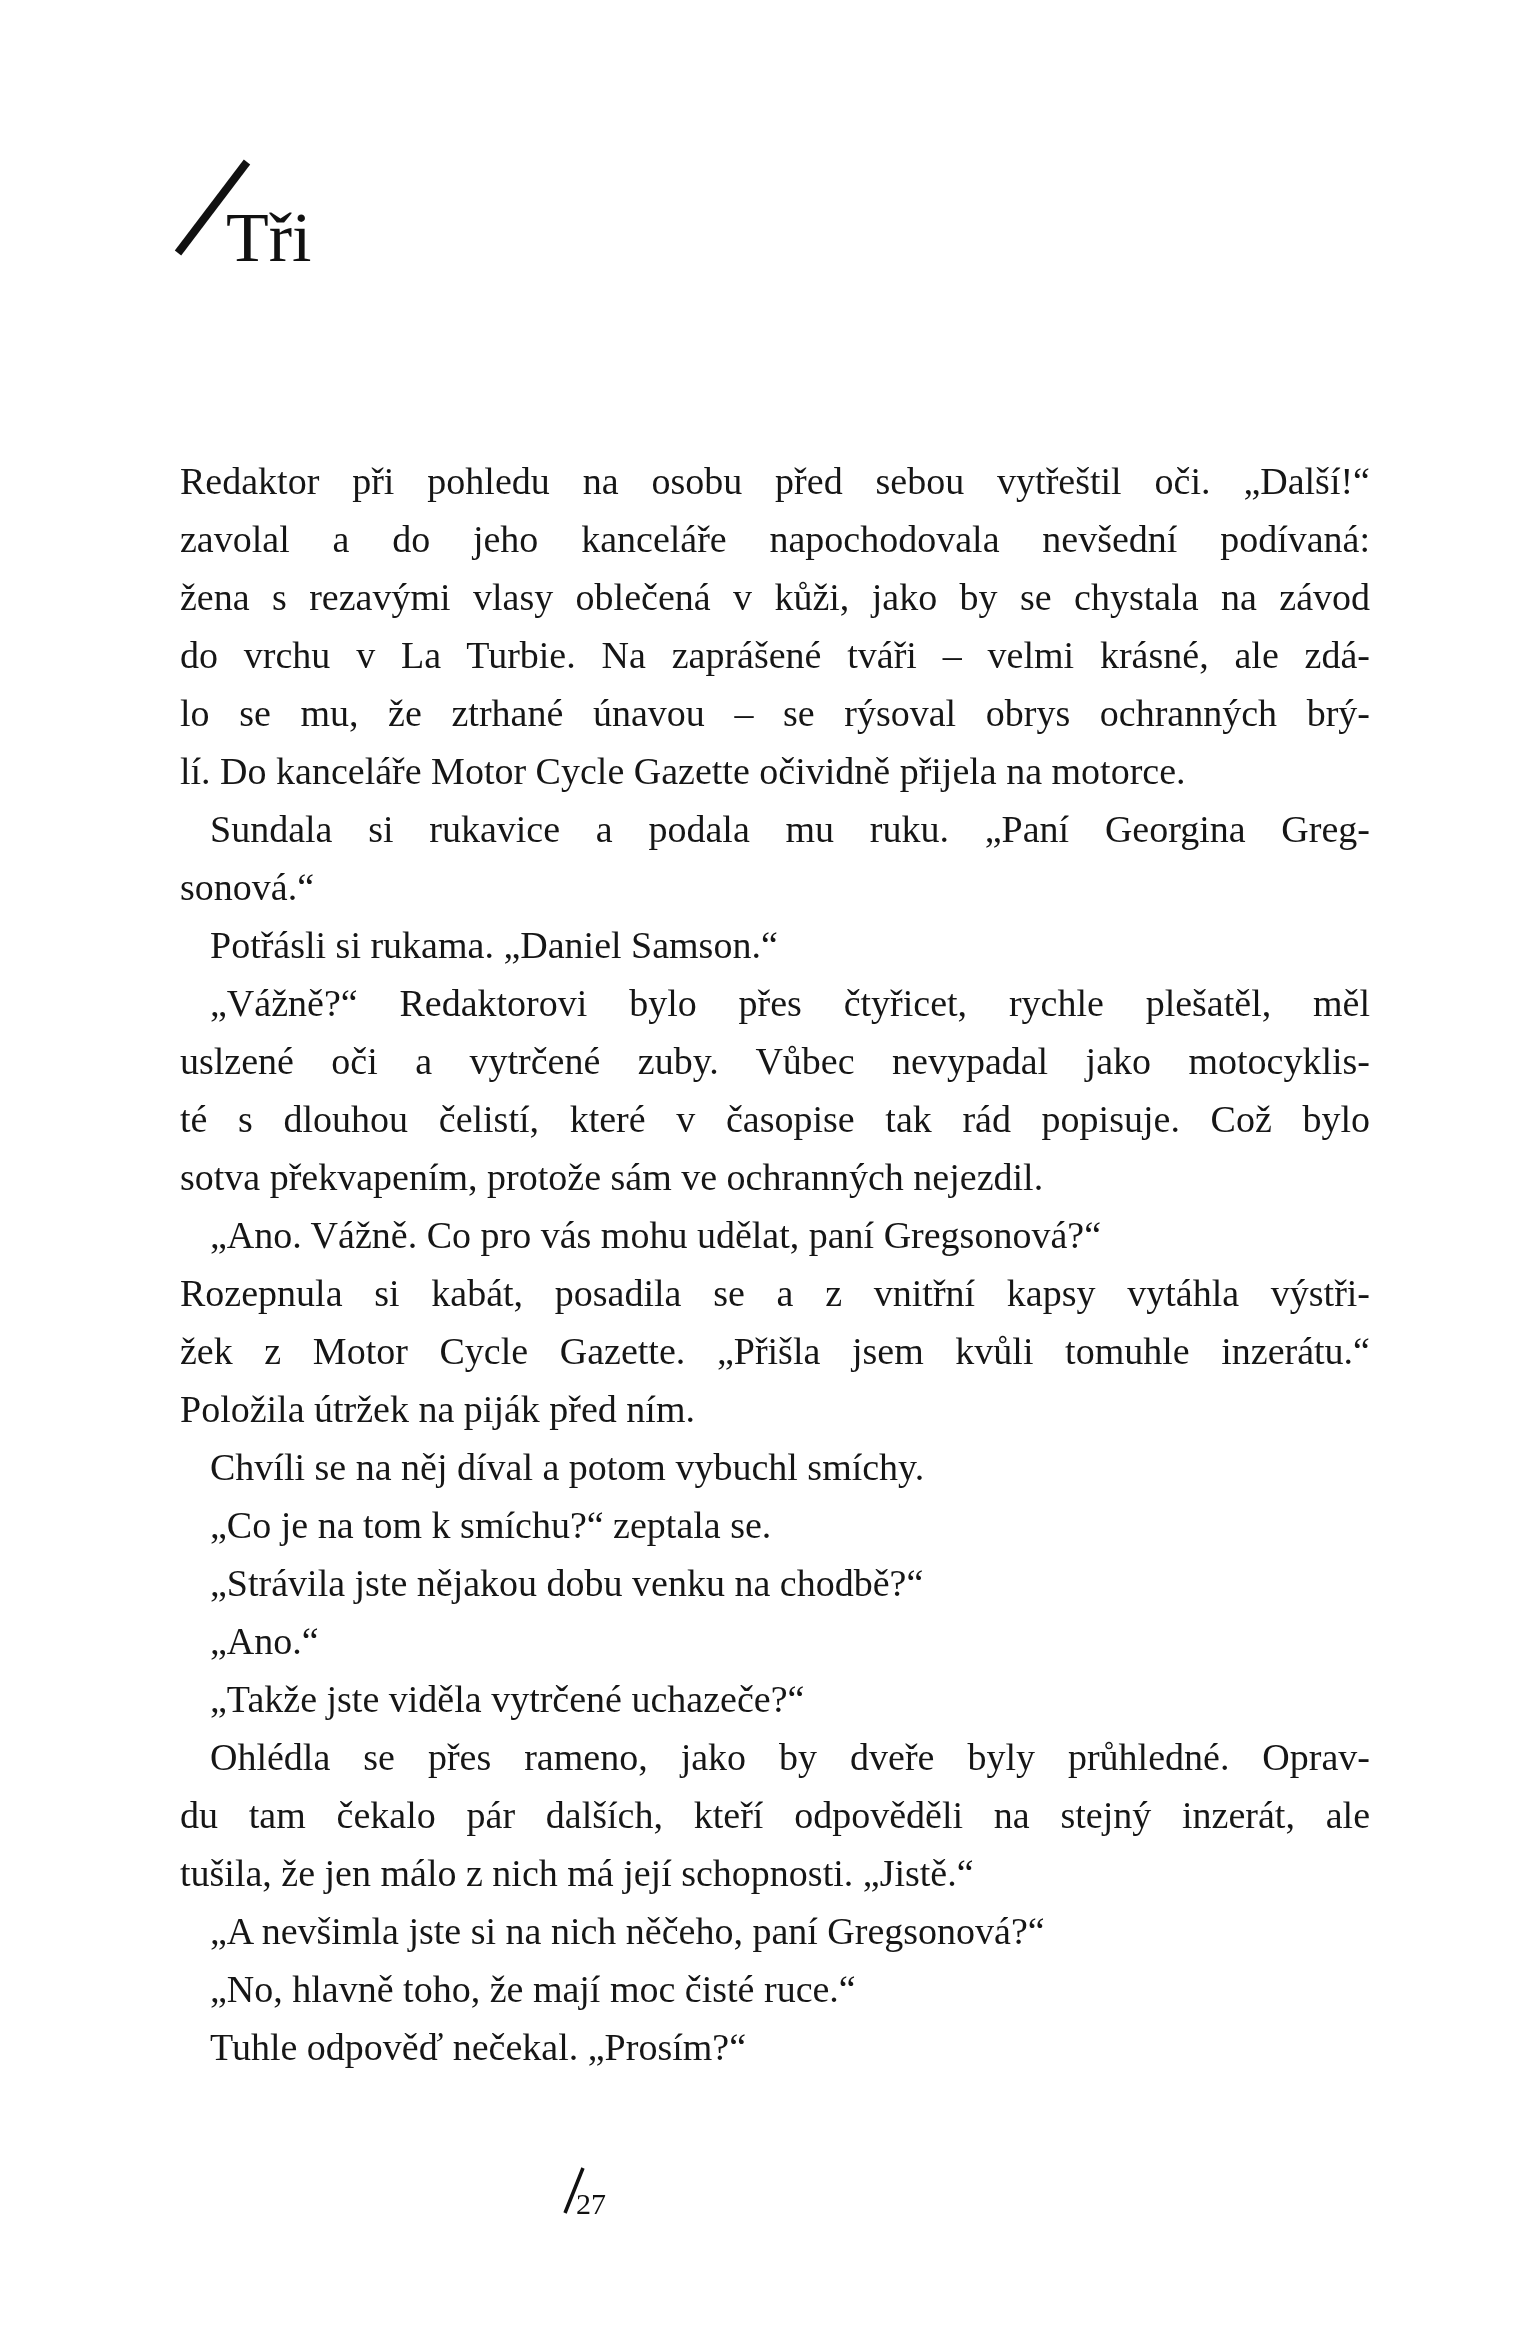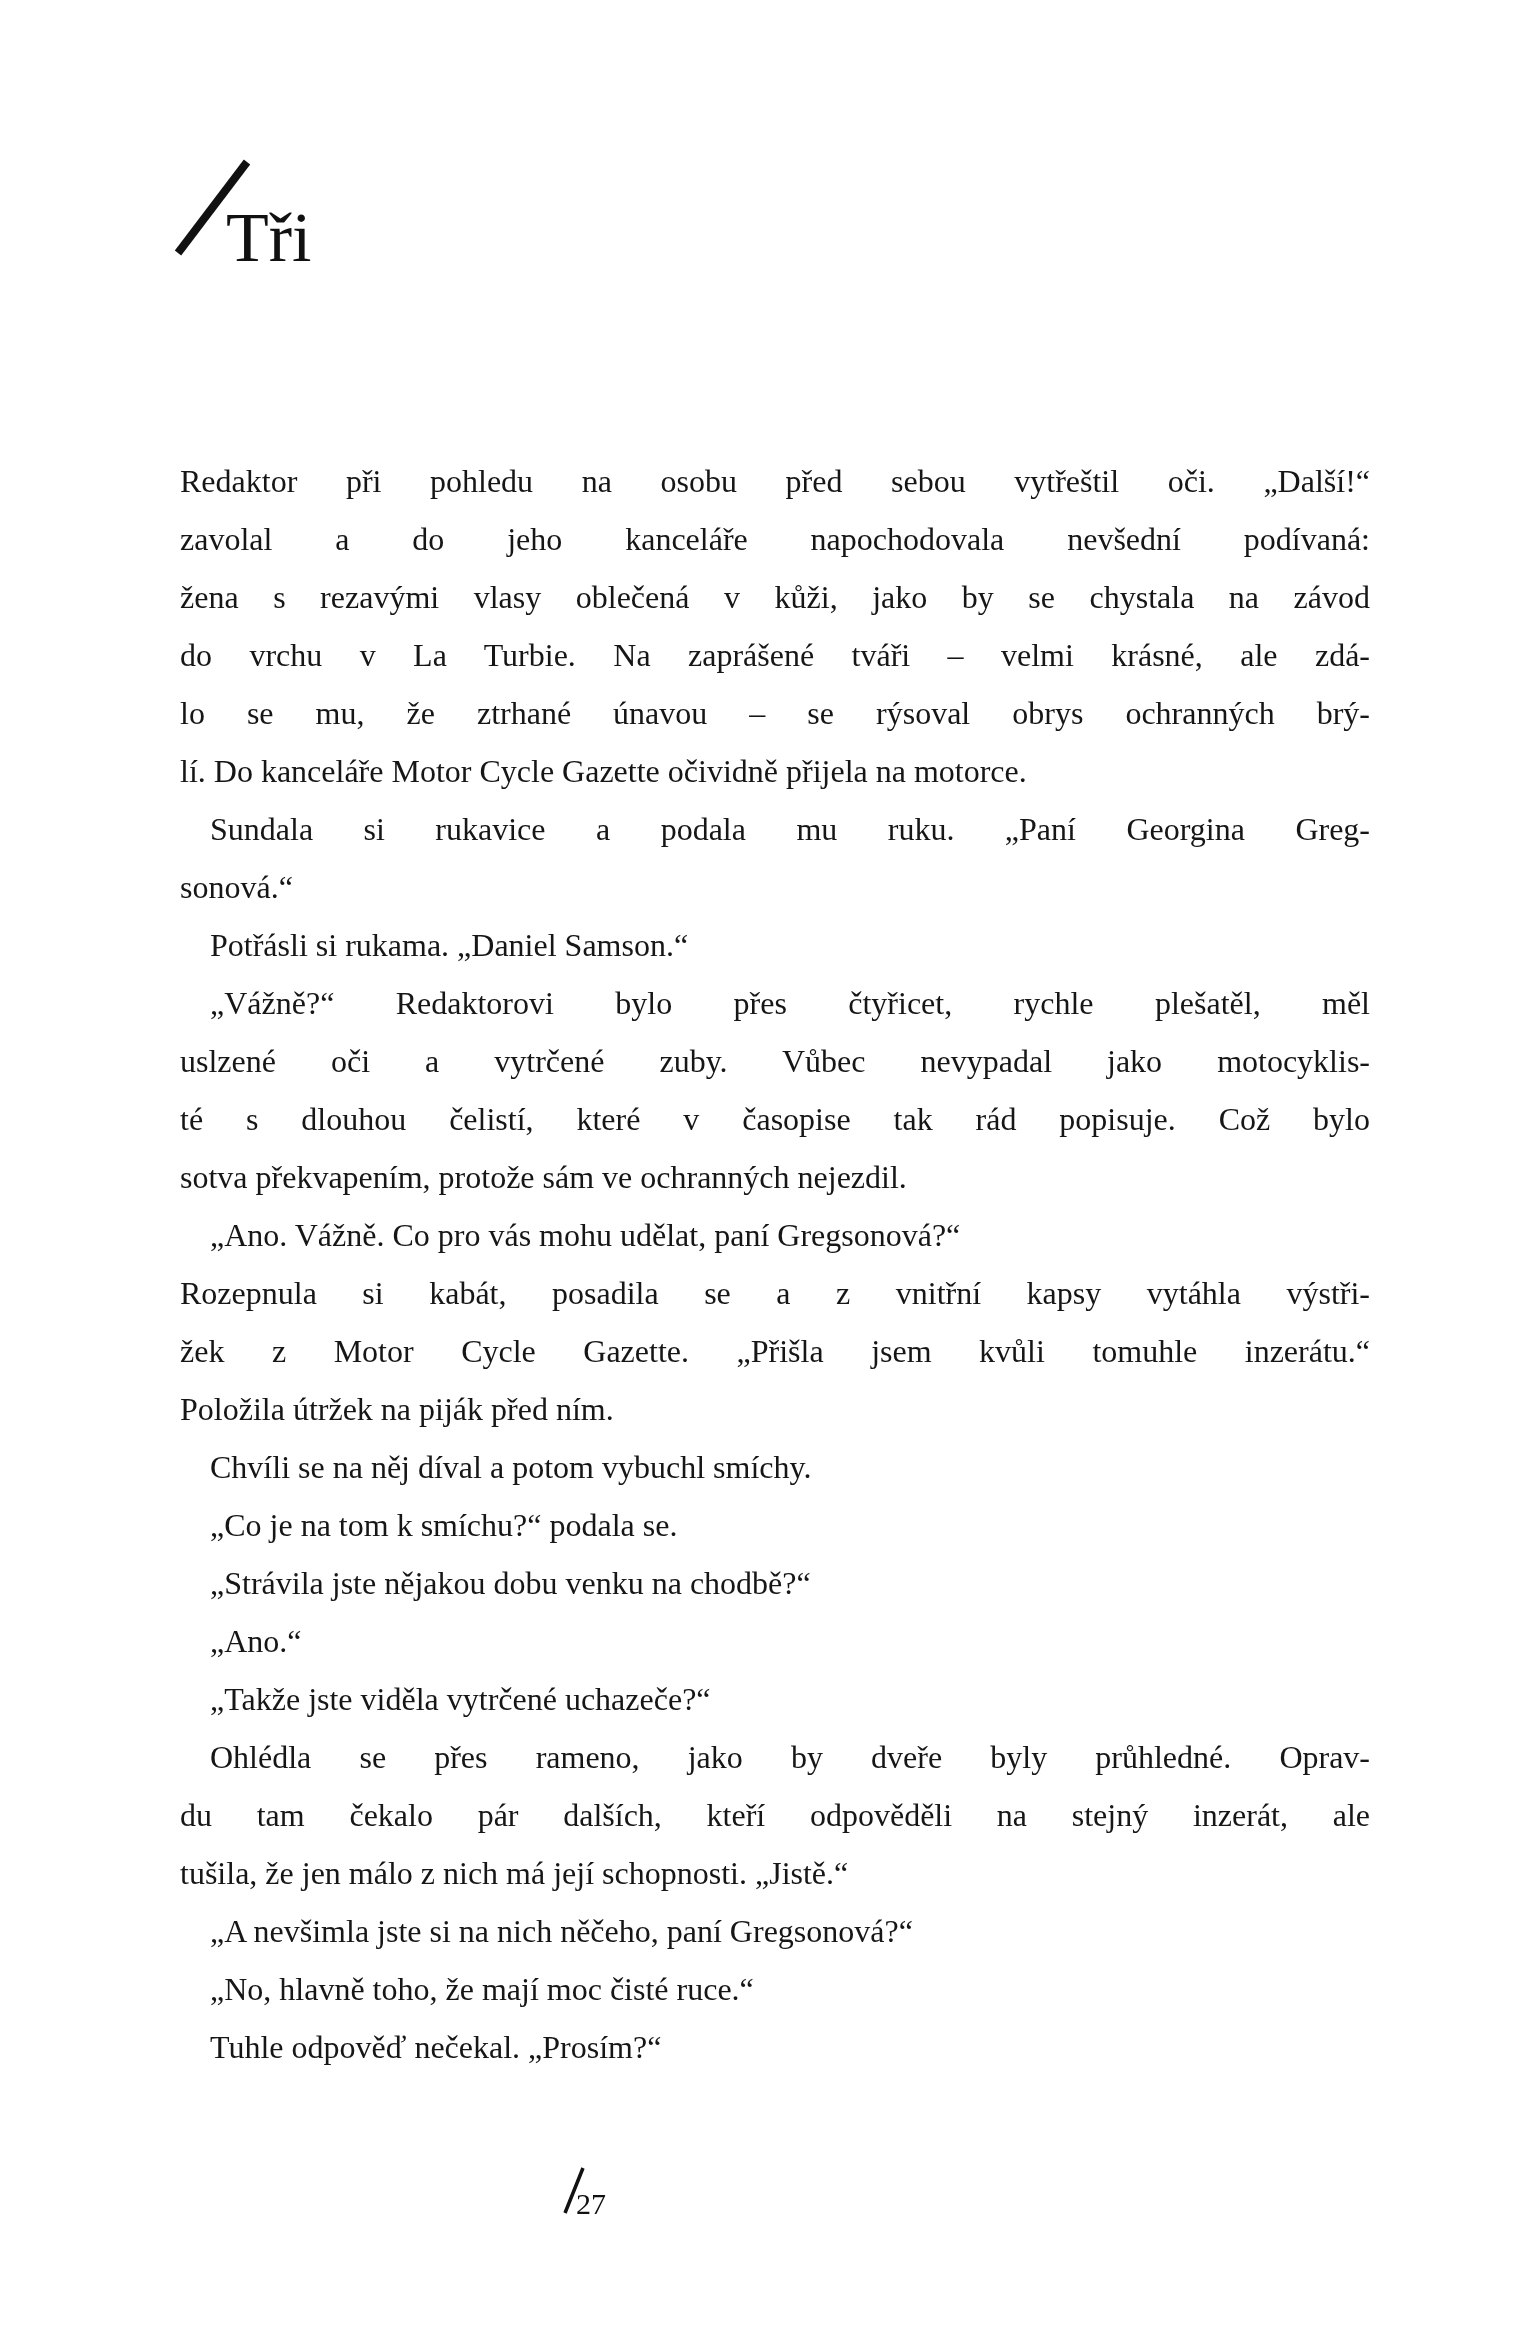--- a/index.html
+++ b/index.html
@@ -20,21 +20,21 @@
     top: 203px;
     font-size: 70px;
     line-height: 1;
     color: #111111;
   }
   .body-text {
     position: absolute;
     left: 180px;
     top: 452px;
     width: 1190px;
-    font-size: 32px;
+    font-size: 38px;
     line-height: 58px;
   }
   .line { white-space: nowrap; height: 58px; }
   .line.j { text-align: justify; text-align-last: justify; }
   .line.ind { text-indent: 30px; }
   .it { }
   .footer-slash { position: absolute; left: 560px; top: 2163px; }
   .page-number {
     position: absolute;
     left: 576px;
@@ -67,21 +67,21 @@
       <div class="line ind"><span>Potřásli si rukama. „Daniel Samson.“</span></div>
       <div class="line j ind"><span>„Vážně?“ Redaktorovi bylo přes čtyřicet, rychle plešatěl, měl</span></div>
       <div class="line j"><span>uslzené oči a vytrčené zuby. Vůbec nevypadal jako motocyklis-</span></div>
       <div class="line j"><span>té s dlouhou čelistí, které v časopise tak rád popisuje. Což bylo</span></div>
       <div class="line"><span>sotva překvapením, protože sám ve ochranných nejezdil.</span></div>
       <div class="line ind"><span>„Ano. Vážně. Co pro vás mohu udělat, paní Gregsonová?“</span></div>
       <div class="line j"><span>Rozepnula si kabát, posadila se a z vnitřní kapsy vytáhla výstři-</span></div>
       <div class="line j"><span>žek z </span><span class="it">Motor Cycle Gazette</span><span>. „Přišla jsem kvůli tomuhle inzerátu.“</span></div>
       <div class="line"><span>Položila útržek na piják před ním.</span></div>
       <div class="line ind"><span>Chvíli se na něj díval a potom vybuchl smíchy.</span></div>
-      <div class="line ind"><span>„Co je na tom k smíchu?“ podala se.</span></div>
+      <div class="line ind"><span>„Co je na tom k smíchu?“ zeptala se.</span></div>
       <div class="line ind"><span>„Strávila jste nějakou dobu venku na chodbě?“</span></div>
       <div class="line ind"><span>„Ano.“</span></div>
       <div class="line ind"><span>„Takže jste viděla vytrčené uchazeče?“</span></div>
       <div class="line j ind"><span>Ohlédla se přes rameno, jako by dveře byly průhledné. Oprav-</span></div>
       <div class="line j"><span>du tam čekalo pár dalších, kteří odpověděli na stejný inzerát, ale</span></div>
       <div class="line"><span>tušila, že jen málo z nich má její schopnosti. „Jistě.“</span></div>
       <div class="line ind"><span>„A nevšimla jste si na nich něčeho, paní Gregsonová?“</span></div>
       <div class="line ind"><span>„No, hlavně toho, že mají moc čisté ruce.“</span></div>
       <div class="line ind"><span>Tuhle odpověď nečekal. „Prosím?“</span></div>
     </div>

